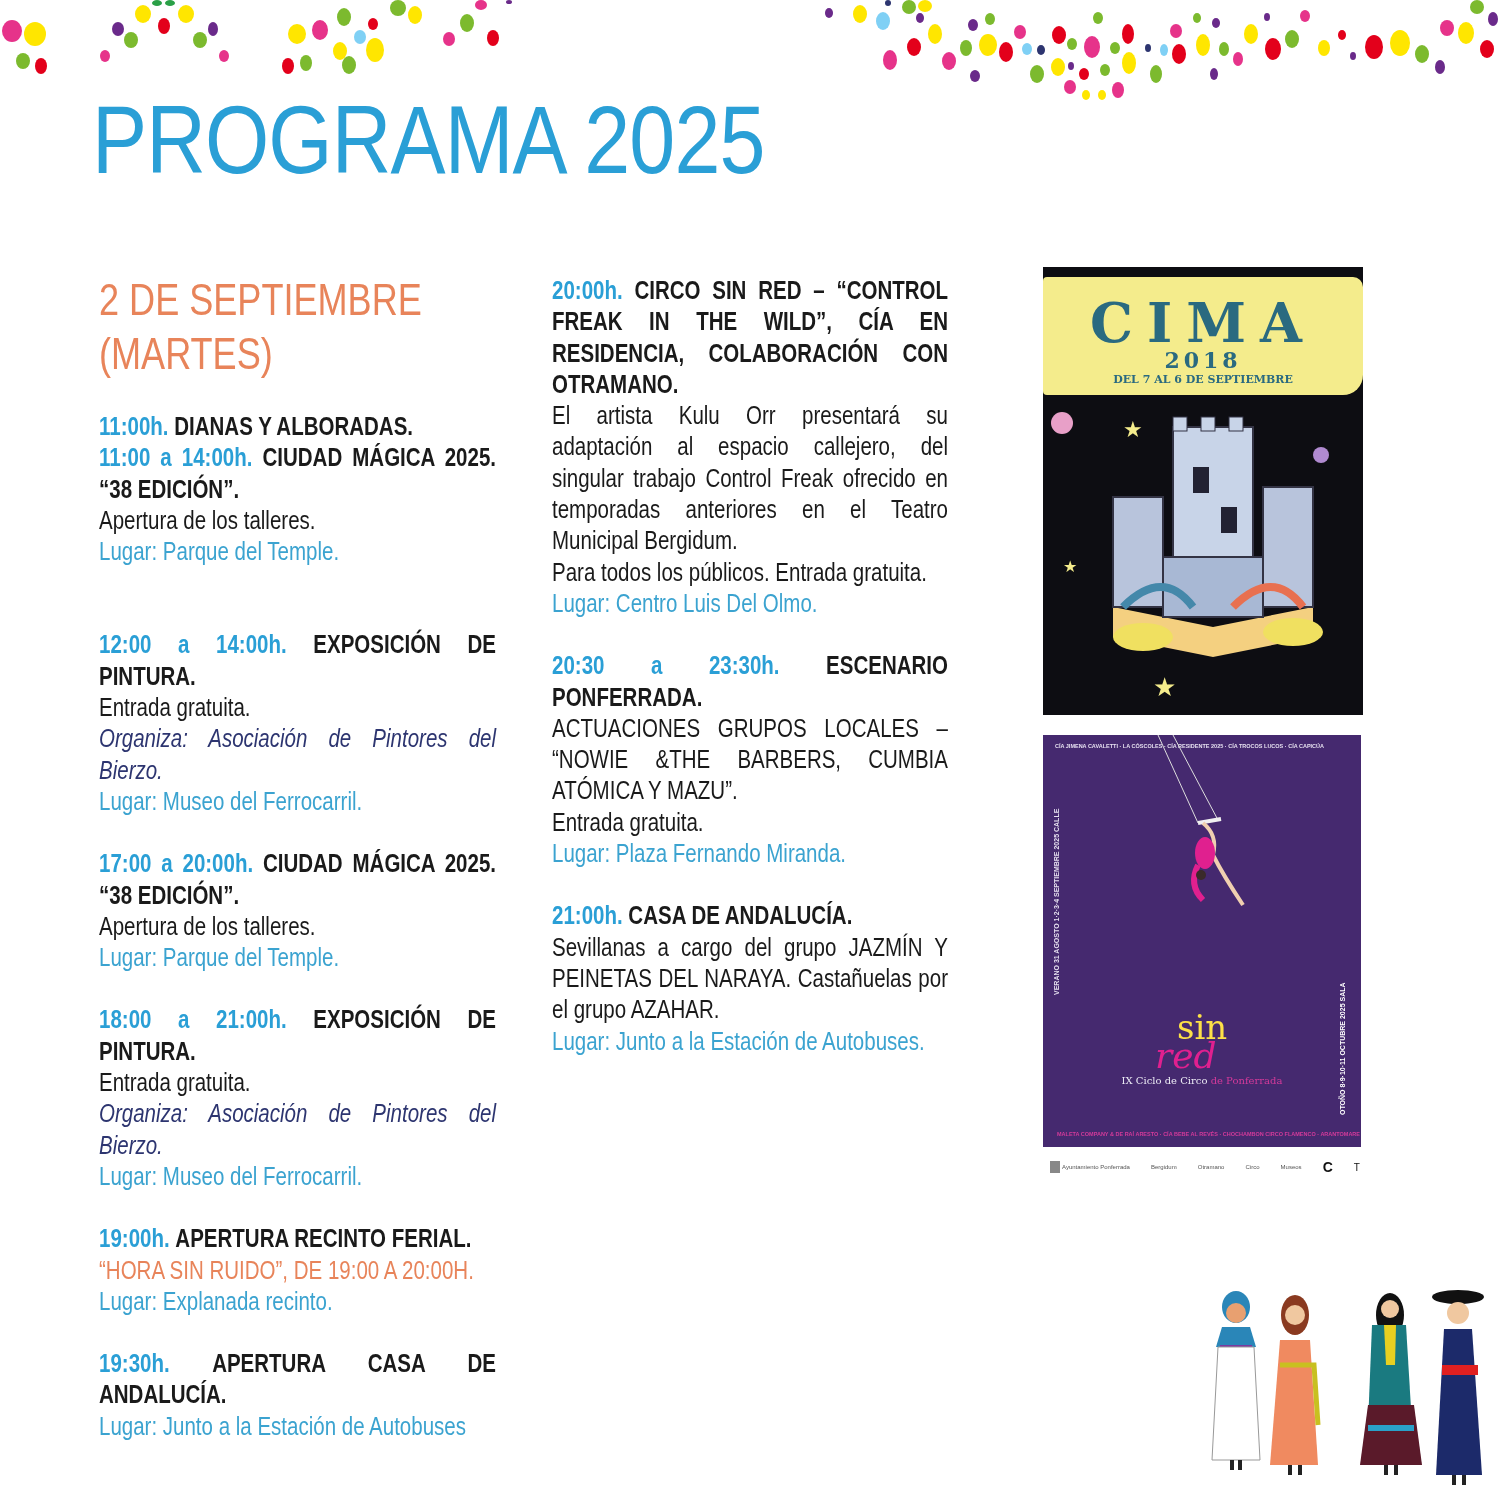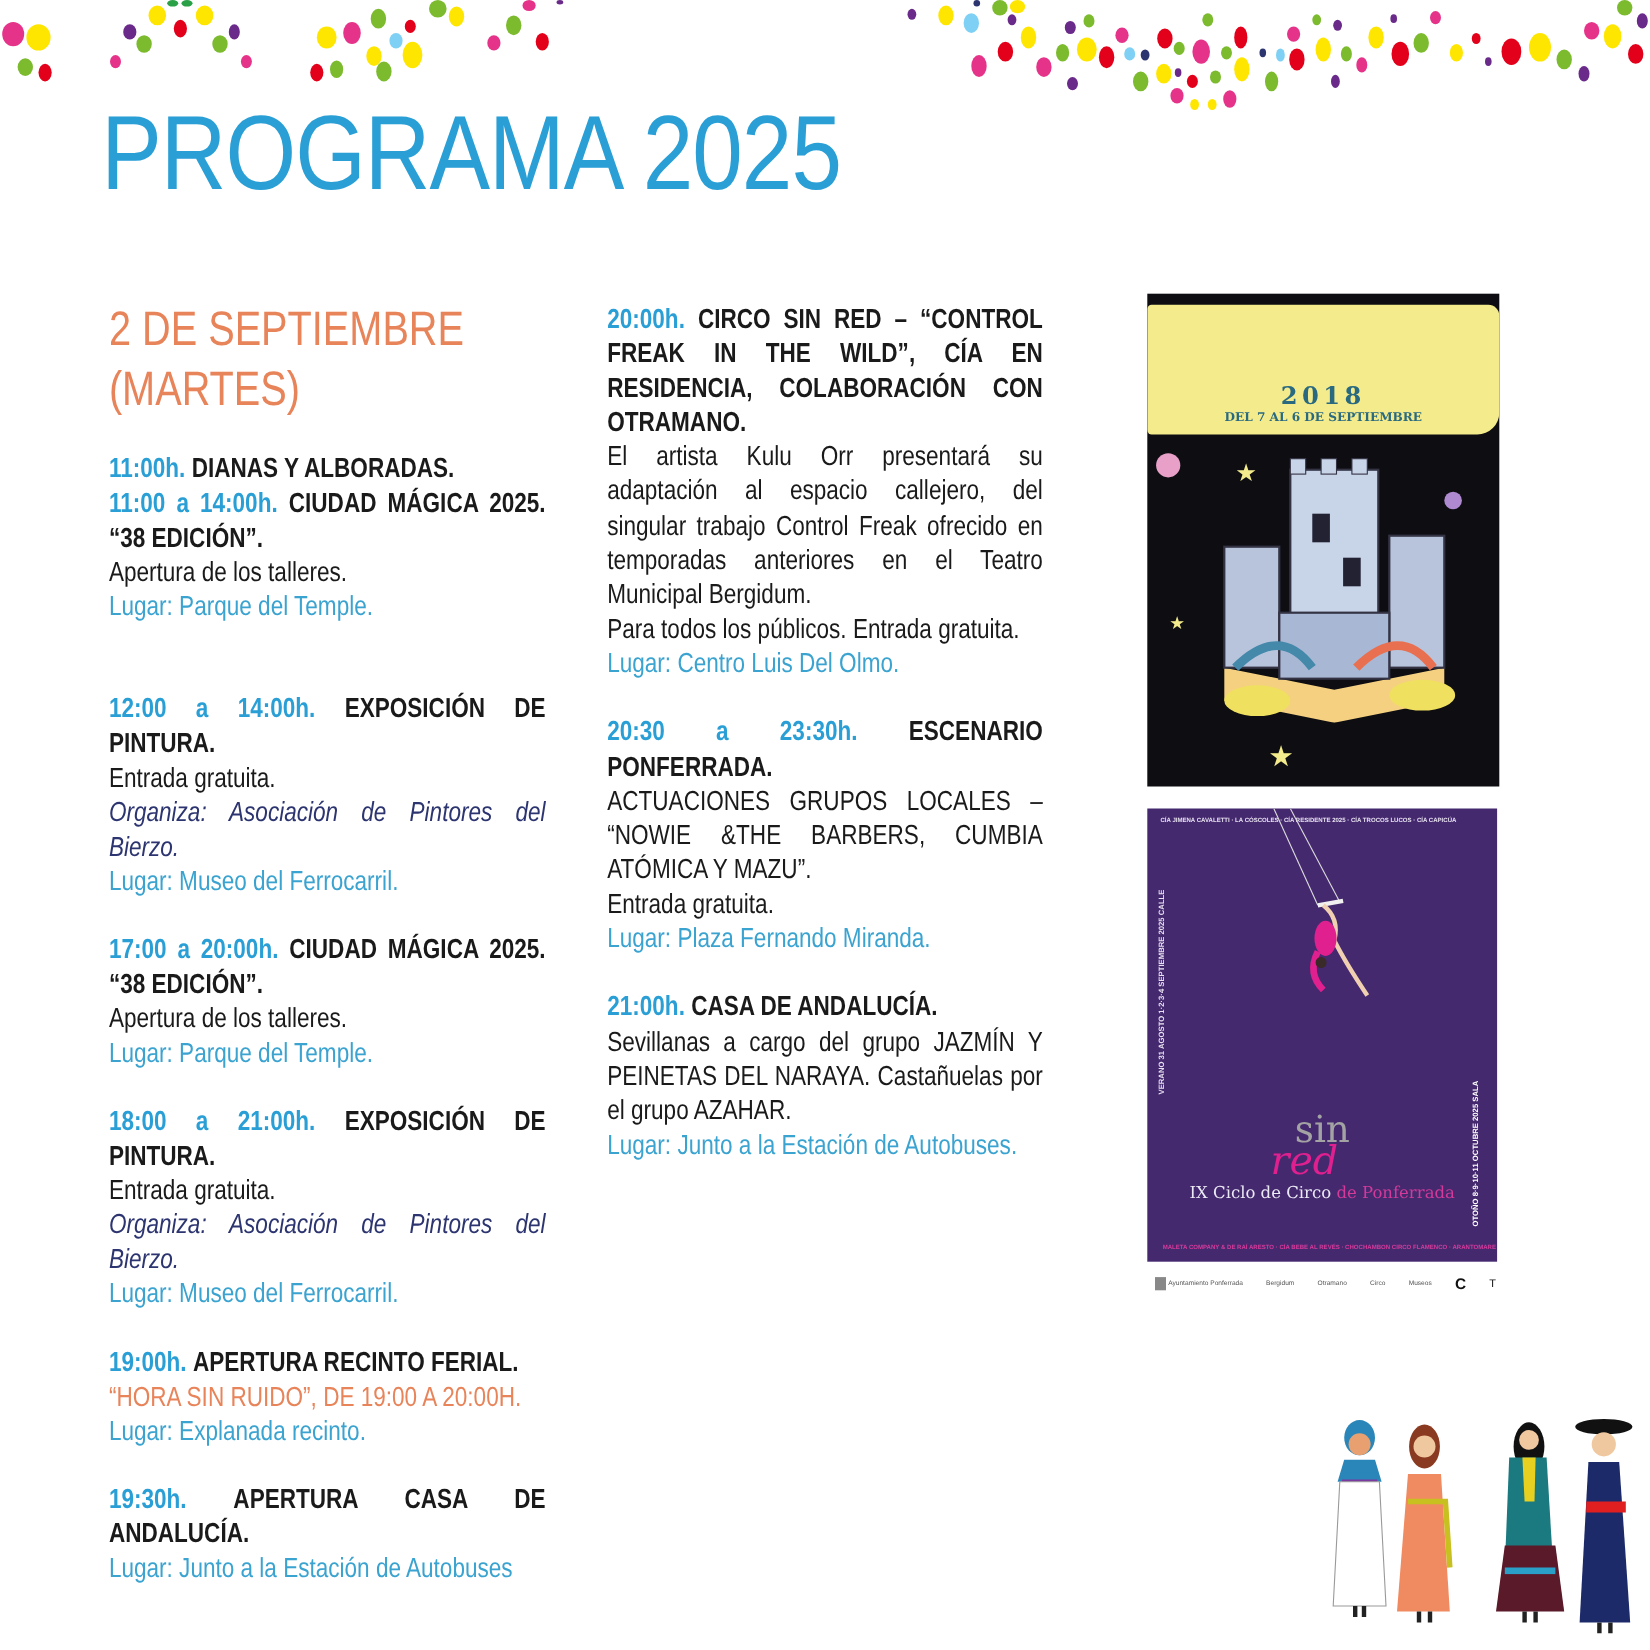--- a/index.html
+++ b/index.html
@@ -50,23 +50,23 @@
   .planet { position: absolute; border-radius: 50%; }
 
   .poster-sinred {
     position: absolute; left: 1043px; top: 735px; width: 318px; height: 412px;
     background: #45296f; overflow: hidden;
   }
   .sr-top { position: absolute; left: 12px; top: 8px; font-size: 5.5px; font-weight: 700; color: #e6e0f0; white-space: nowrap; }
   .sr-bottom { position: absolute; left: 14px; bottom: 10px; font-size: 5.5px; font-weight: 700; color: #d43a9a; white-space: nowrap; }
   .sr-vert-left { position: absolute; left: 10px; top: 260px; transform: rotate(-90deg); transform-origin: left top; font-size: 7px; font-weight: 700; color: #e6e0f0; white-space: nowrap; }
   .sr-vert-right { position: absolute; left: 296px; top: 380px; transform: rotate(-90deg); transform-origin: left top; font-size: 7px; font-weight: 700; color: #ffffff; white-space: nowrap; }
-  .sr-sin { position: absolute; left: 134px; top: 272px; font-family: "DejaVu Serif", serif; font-size: 34px; color: #a3a3a3; }
+  .sr-sin { position: absolute; left: 134px; top: 272px; font-family: "DejaVu Serif", serif; font-size: 34px; color: #fde047; }
   .sr-red { position: absolute; left: 112px; top: 300px; font-family: "DejaVu Serif", serif; font-style: italic; font-size: 36px; color: #e0208f; }
-  .sr-sub { position: absolute; left: 0; width: 100%; top: 340px; text-align: center; font-family: "DejaVu Serif", serif; font-size: 15px; color: #ecebf5; }
+  .sr-sub { position: absolute; left: 0; width: 100%; top: 340px; text-align: center; font-family: "DejaVu Serif", serif; font-size: 10px; color: #ecebf5; }
   .sr-sub .pink { color: #d43a9a; }
 
   .logos { position: absolute; left: 1050px; top: 1153px; width: 310px; height: 28px; display: flex; justify-content: space-between; align-items: center; }
   .logo { font-size: 6px; color: #555; display: flex; align-items: center; gap: 2px; }
   .logo-box { display: inline-block; width: 10px; height: 12px; background: #888; }
 
   .figures { position: absolute; left: 1200px; top: 1285px; width: 290px; height: 200px; }
 </style>
 </head>
 <body>
@@ -251,20 +251,21 @@
       <span class="time">21:00h.</span>
       <span class="title">CASA DE ANDALUCÍA.</span>
       <span class="line desc">Sevillanas a cargo del grupo JAZMÍN Y PEINETAS DEL NARAYA. Castañuelas por el grupo AZAHAR.</span>
       <span class="line place">Lugar: Junto a la Estación de Autobuses.</span>
     </div>
   </div>
 </section>
 
 <div class="poster-cima">
   <div class="cima-banner">
+    <div class="cima-title">CIMA</div>
     <div class="cima-year">2018</div>
     <div class="cima-dates">DEL 7 AL 6 DE SEPTIEMBRE</div>
   </div>
   <div class="planet" style="left:8px;top:145px;width:22px;height:22px;background:#e8a0c8"></div>
   <div class="planet" style="left:270px;top:180px;width:16px;height:16px;background:#b08ad0"></div>
   <div class="star" style="left:80px;top:150px">★</div>
   <div class="star" style="left:20px;top:290px;font-size:16px">★</div>
   <div class="star" style="left:110px;top:405px;font-size:26px">★</div>
   <svg class="castle" viewBox="0 0 220 250">
     <polygon points="10,230 110,250 210,230 210,200 110,220 10,200" fill="#f4d080"></polygon>

